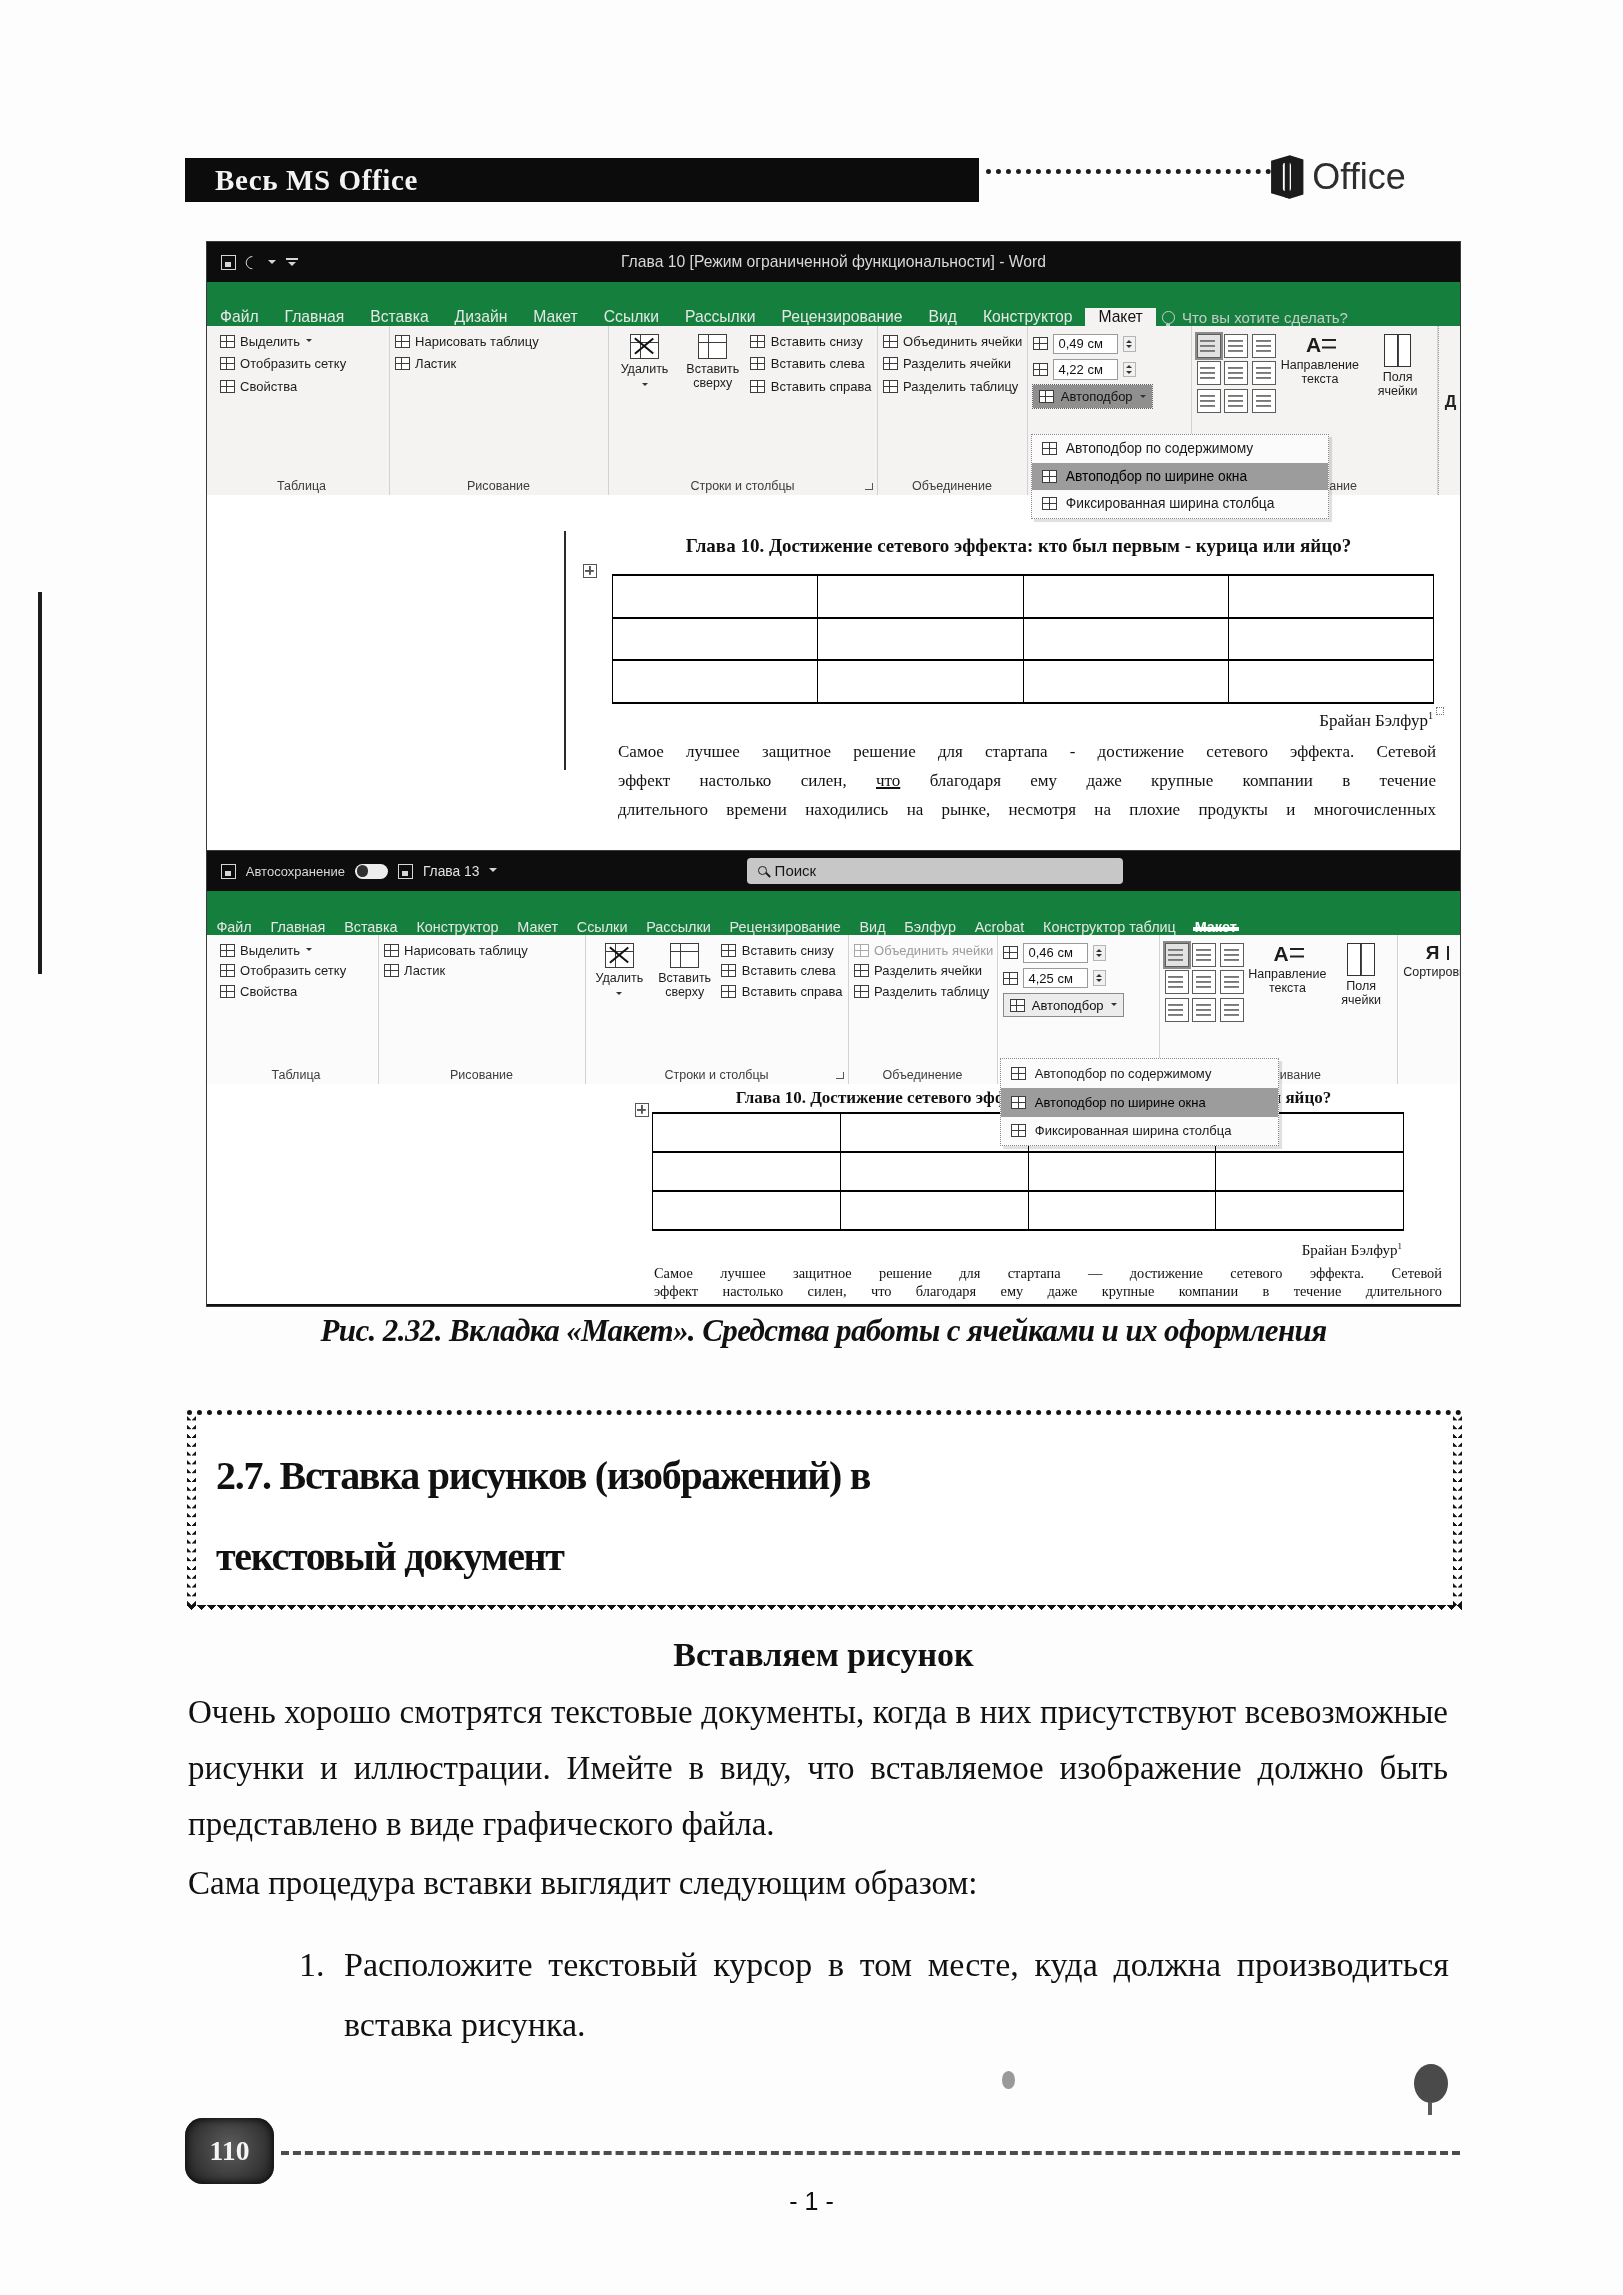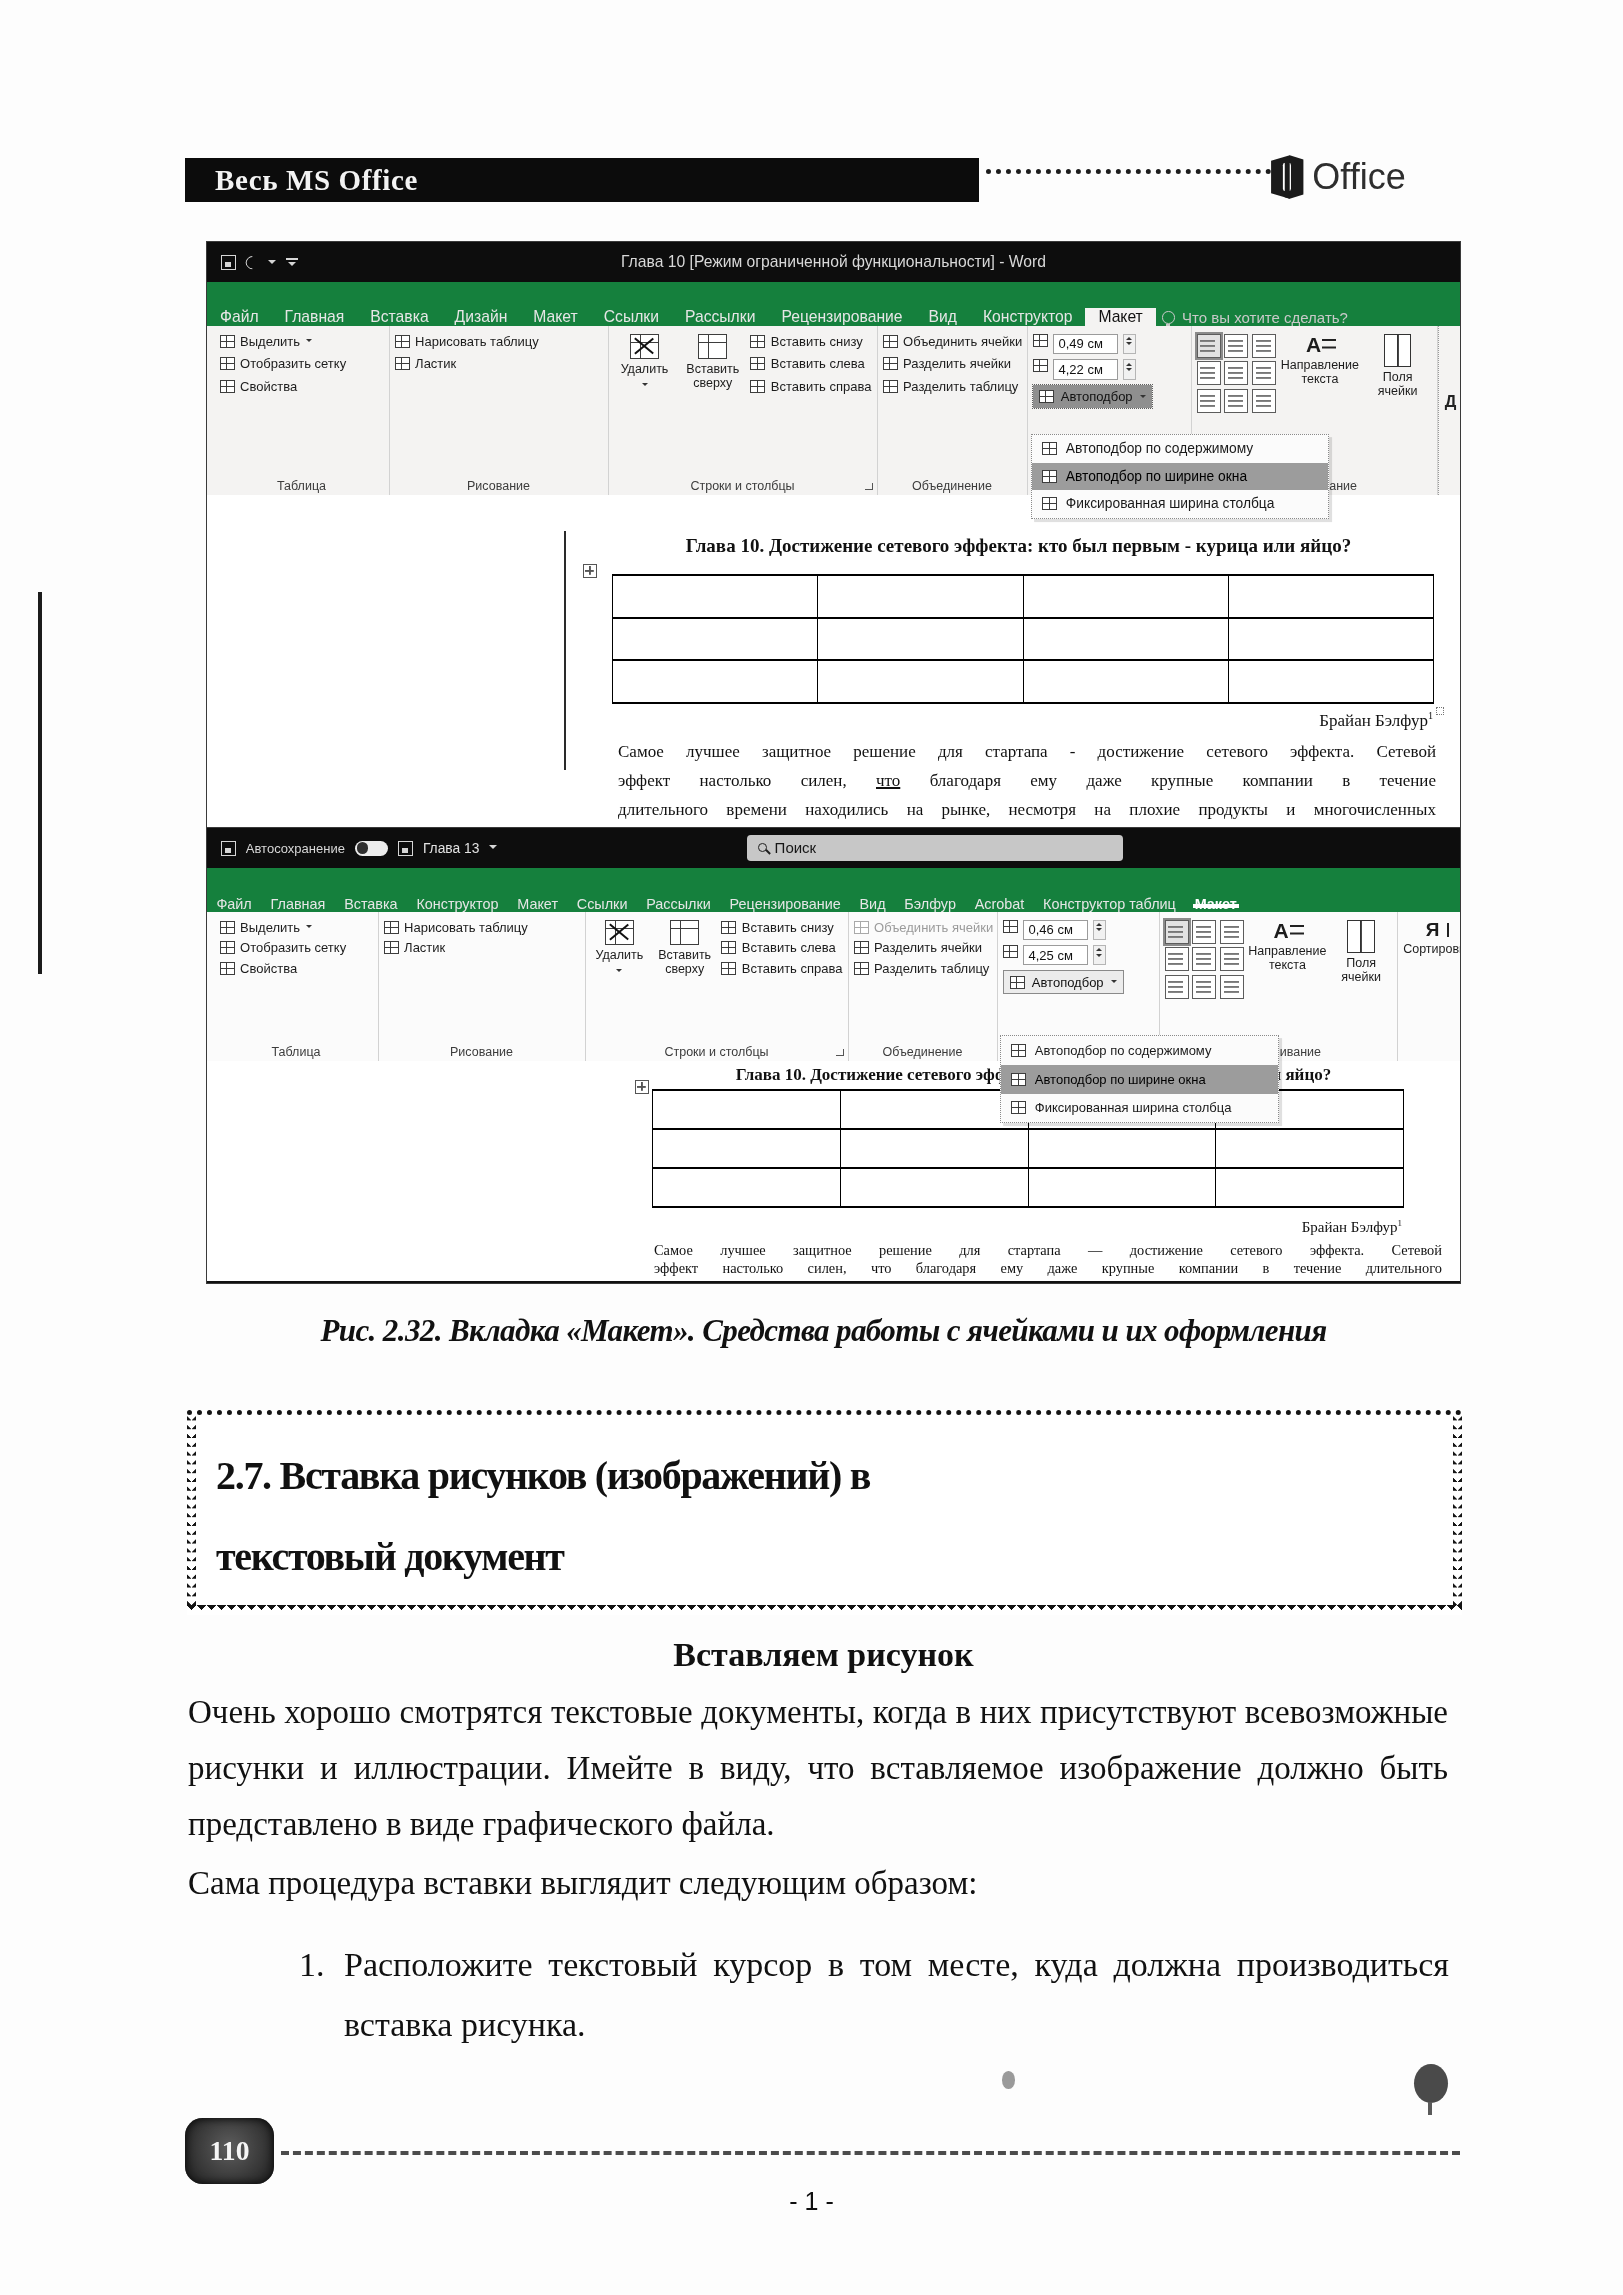--- a/index.html
+++ b/index.html
@@ -11,21 +11,21 @@
           display:flex;align-items:center;padding-left:30px}
   .banner span{color:#f3f3f3;font:bold 29px "Liberation Serif",serif;letter-spacing:0.6px}
   .dotline{position:absolute;left:986px;top:169px;width:285px;border-bottom:5.6px dotted #1d1d1d}
   .brand{position:absolute;left:1266px;top:154px;display:flex;align-items:center;gap:6.3px}
   .brand svg{display:block}
   .brand span{font:400 36px "Liberation Sans",sans-serif;color:#2e2e2e}
   
   .shot{position:absolute;left:207px;width:1253px;background:#fff;outline:1.3px solid #3a3a3a;
         overflow:hidden;font-family:"Liberation Sans",sans-serif}
   .s1{top:242px;height:701px;border-bottom:3.8px solid #111}
-  .s2{top:828px;height:455px;border-bottom:2.5px solid #111}
+  .s2{top:851px;height:455px;border-bottom:2.5px solid #111}
   .tbar{position:absolute;top:0;left:0;right:0;height:40px;background:#0d0d0d;color:#ddd;
         display:flex;align-items:center}
   .tbar .ttl{position:absolute;left:0;right:0;text-align:center;font-size:15.7px;color:#d8d8d8;pointer-events:none}
   .qat{display:flex;align-items:center;gap:10px;margin-left:13.8px;z-index:2}
   .fl{width:15px;height:15px;border:1.9px solid #d6d6d6;background:linear-gradient(#d6d6d6,#d6d6d6) 3.1px 6.3px/6.3px 5px no-repeat}
   .undo{width:12.5px;height:12.5px;border:1.9px solid #d6d6d6;border-radius:50%;border-top-color:transparent;border-right-color:transparent;transform:rotate(45deg)}
   .car{width:0;height:0;border:4.4px solid transparent;border-top-color:#d6d6d6;margin-top:4.4px}
   .cust{width:11.3px;height:2.5px;background:#d6d6d6;position:relative;margin-top:-6.3px}
   .cust::after{content:"";position:absolute;left:1.3px;top:4.4px;border:4.4px solid transparent;border-top-color:#d6d6d6}
   .tabs{position:absolute;top:40px;left:0;right:0;height:44px;background:#15803d;display:flex;align-items:flex-end}
@@ -55,21 +55,21 @@
   .ic.big{width:29px;height:25px;background:
       linear-gradient(#3d3d3d,#3d3d3d) 0 7.5px/100% 1.3px no-repeat,
       linear-gradient(#3d3d3d,#3d3d3d) 8.8px 0/1.3px 100% no-repeat,#fff}
   .ic.sm{width:15px;height:13px}
   .ic.lt{border-color:#a9a9a9;background:
       linear-gradient(#a9a9a9,#a9a9a9) 0 5px/100% 1.3px no-repeat,
       linear-gradient(#a9a9a9,#a9a9a9) 5.6px 0/1.3px 100% no-repeat,#fff}
   .ic.x::before,.ic.x::after{content:"";position:absolute;left:1.3px;right:1.3px;top:45%;height:1.9px;background:#111}
   .ic.x::before{transform:rotate(40deg)}.ic.x::after{transform:rotate(-40deg)}
   .tri-d{width:0;height:0;border:3.8px solid transparent;border-top-color:#333;margin-top:2.5px}
-  .vrow{display:flex;gap:5px}
+  .vrow{display:flex;align-items:center;gap:5px}
   .vbox{border:1.3px solid #9b9b9b;background:#fff;font-size:13px;padding:1.9px 5px;min-width:65px}
   .spin{display:flex;flex-direction:column;gap:2.5px;border:1.3px solid #b5b5b5;padding:1.9px 2.5px;background:#f1f1f1}
   .spin i{display:block;width:0;height:0;border:3.8px solid transparent}
   .spin i.u{border-bottom-color:#333;margin-top:-2.5px}
   .spin i.d{border-top-color:#333;margin-bottom:-2.5px}
   .autofit{display:flex;align-items:center;gap:7px;font-size:13px;padding:3.8px 6.3px;width:fit-content}
   .autofit.hl{background:#8f8f8f;outline:1.3px dotted #5e5e5e}
   .autofit.box{border:1.3px solid #8a8a8a;background:#ececec}
   .agrid{display:grid;grid-template-columns:repeat(3,24px);grid-template-rows:repeat(3,24px);gap:3.8px}
   .acell{border:1.3px solid #5c5c5c;background:

